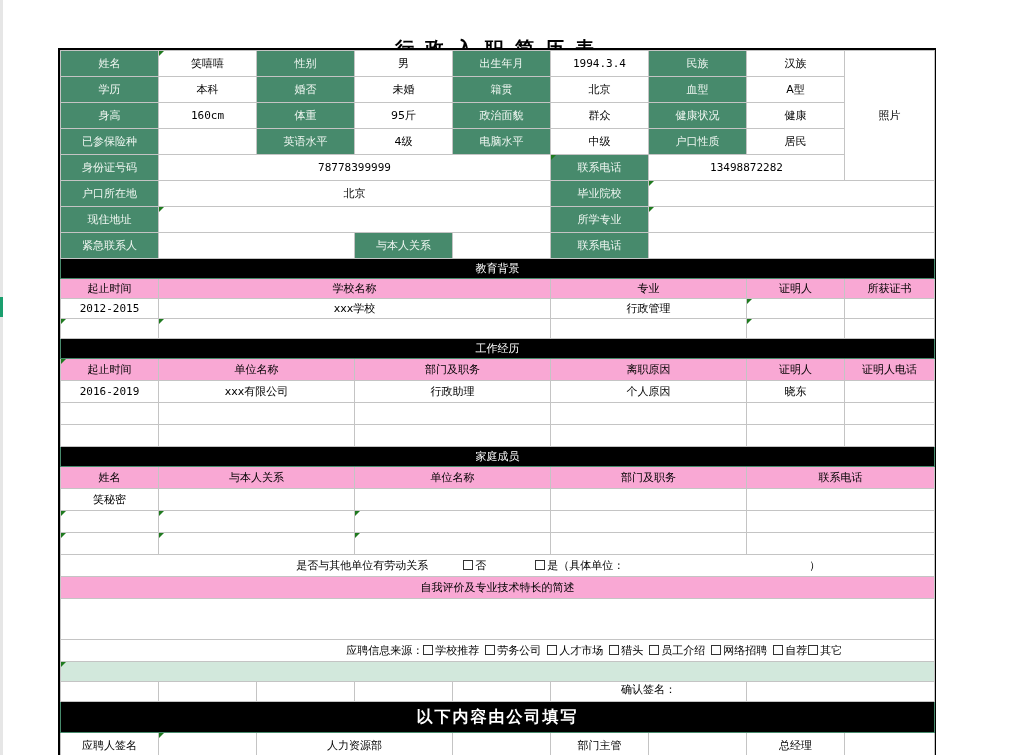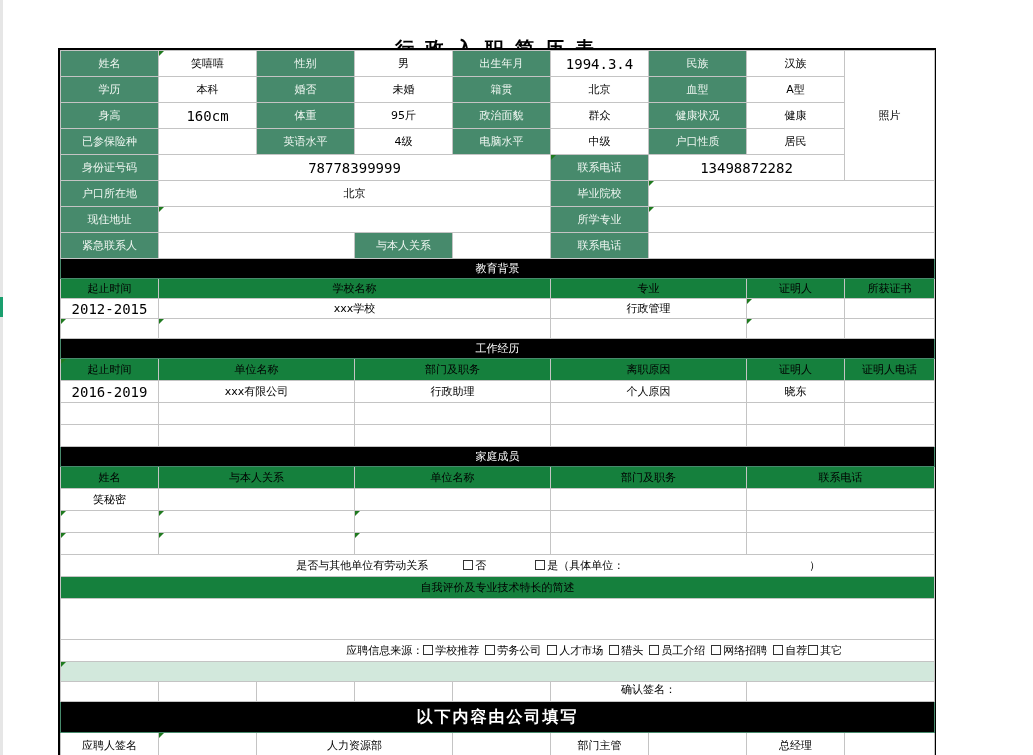--- a/index.html
+++ b/index.html
@@ -10,27 +10,27 @@
   .title { position:absolute; left:0; width:1000px; top:12px; text-align:center;
            font-family:Liberation Serif, serif; font-size:19px; font-weight:bold; letter-spacing:11px;margin-top:24px; }
   .sheet { position:absolute; left:58px; top:48px; width:874px; height:720px;
            border-left:2px solid #000; border-right:2px solid #000; border-top:2px solid #000; }
   table { border-collapse:collapse; table-layout:fixed; width:874px; }
   td { border:1px solid #c4c4c4; text-align:center; vertical-align:middle; padding:0;
        overflow:hidden; white-space:nowrap; position:relative; height:25px; }
   td.lab { background:#478a6c; color:#f0f7f2; border-color:#c4c4c4; }
   td.sec { background:#000000; color:#ffffff; height:19px; border-color:#478a6c;text-align:center; }
   td.sec.big { height:30px; font-weight:bold; font-size:16px; letter-spacing:2px; }
-  td.sub { background:#15803d; height:19px;margin-left:9px; }
+  td.sub { background:#f9a8d4; height:19px;margin-left:9px; }
   td.val { background:#ffffff; }
   td.r22 { height:21px; }
   td.r20 { height:19px;text-align:center; }
   td.tall { height:40px; }
   td.decl { background:#d2e8dc; font-weight:bold; height:19px; text-align:left; padding-left:188px; letter-spacing:1px; }
-  .mono { font-family:"DejaVu Sans Mono", monospace; font-size:14px;margin-left:16px; }
+  .mono { font-family:"DejaVu Sans Mono", monospace; font-size:11px;margin-left:16px; }
   .tri { position:absolute; left:0; top:0; width:0; height:0;
          border-top:5px solid #1f7a1f; border-right:5px solid transparent; }
   .inline-row { text-align:center; }
   .chk { display:inline-block; width:8px; height:8px; border:1px solid #333; margin:0 2px -1px 6px; }
 </style>
 </head>
 <body>
 
 <div class="left-gutter"></div>
 <div class="left-marker"></div>

